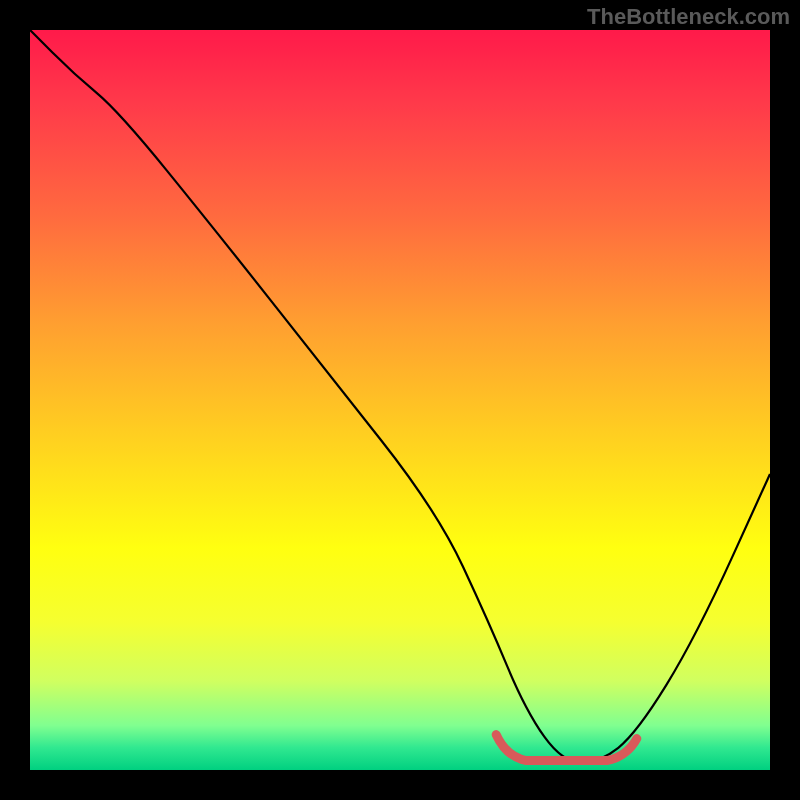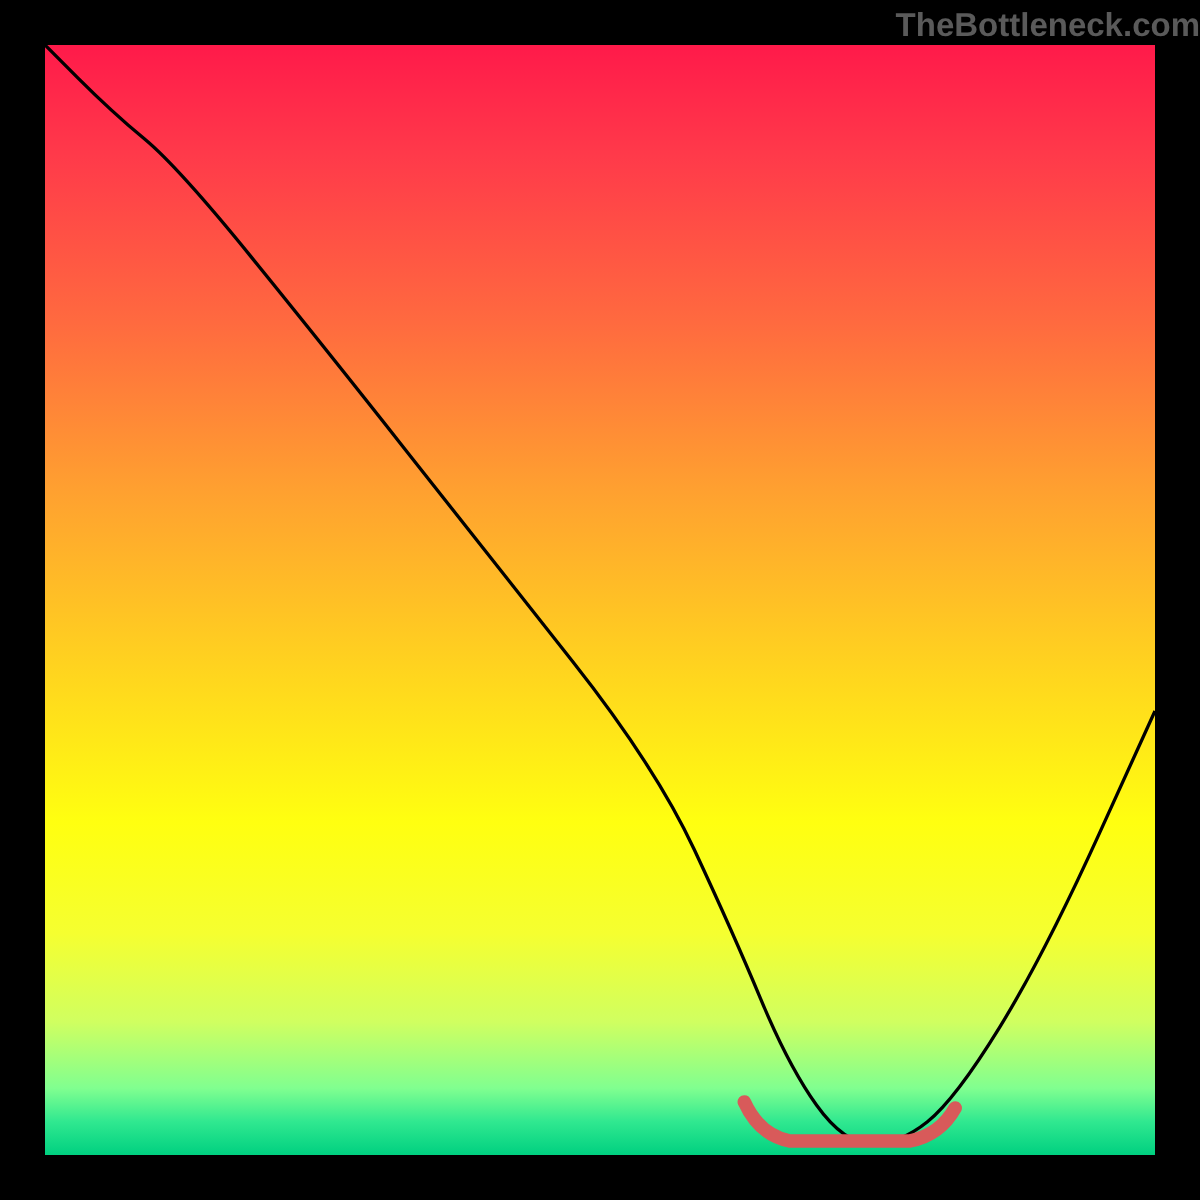--- a/index.html
+++ b/index.html
@@ -6,21 +6,21 @@
   body {
     width: 800px;
     height: 800px;
     background: #000;
     position: relative;
     font-family: Arial, sans-serif;
   }
   .watermark {
     position: absolute;
     top: 4px;
-    right: 0;
+    right: 10px;
     color: #5a5a5a;
     font-size: 22px;
     font-weight: 600;
     z-index: 10;
   }
   .plot-area {
     position: absolute;
     left: 30px;
     top: 30px;
     width: 740px;

